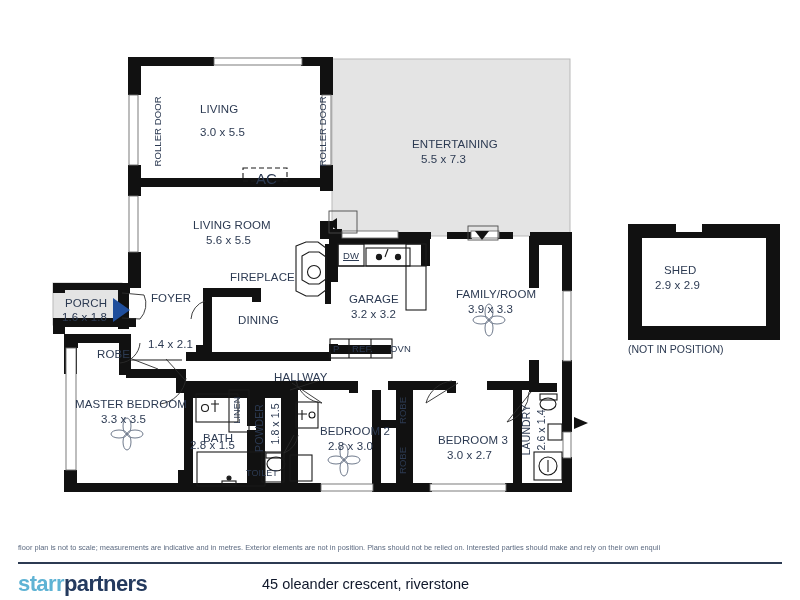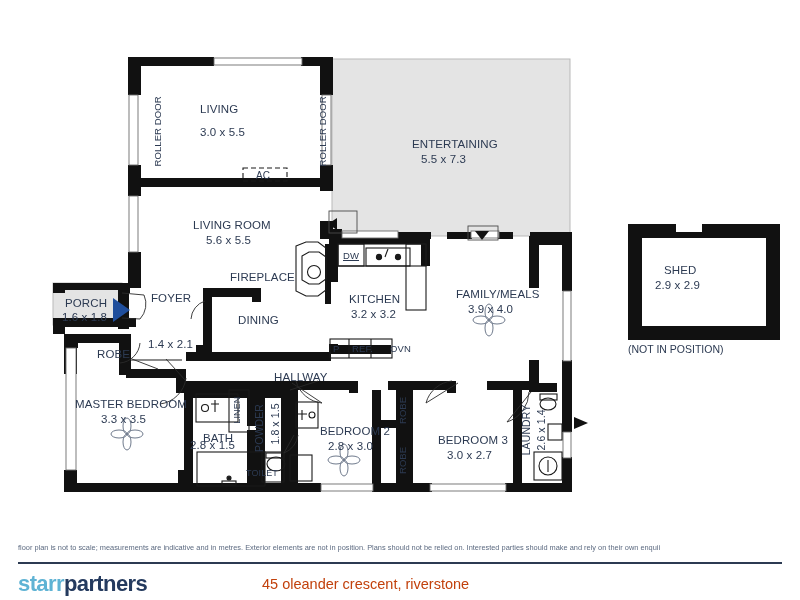--- a/index.html
+++ b/index.html
@@ -26,21 +26,21 @@
     font-family:"Liberation Sans",sans-serif;
   }
   #footrule{position:absolute;left:18px;top:562px;width:764px;height:2px;background:#2c3a52;}
   #brand{
     position:absolute;left:18px;top:571px;font-size:22px;font-weight:bold;
     letter-spacing:-.6px;font-family:"Liberation Sans",sans-serif;
   }
   #brand .s1{color:#5fb3d4;}
   #brand .s2{color:#243a5e;}
   #address{
-    position:absolute;left:262px;top:576px;font-size:14.5px;color:#c2410c;
+    position:absolute;left:262px;top:576px;font-size:14.5px;color:#0f172a;
     font-family:"Liberation Sans",sans-serif;
   }
   #shedcap{position:absolute;left:628px;top:343px;width:152px;text-align:left;font-size:10.5px;color:#2c3a52;}
 </style>
 </head>
 <body>
 
 <svg id="plan" viewBox="0 0 800 600">
 
   <rect x="332" y="59" width="238" height="177" fill="#e4e4e4" stroke="#b9b9b9" stroke-width="1"></rect>
@@ -273,25 +273,25 @@
 
 <div class="lbl rname" style="left:200px;top:103px;">LIVING</div>
 <div class="lbl rdim" style="left:200px;top:118px;margin-top:8px;">3.0 x 5.5</div>
 
 <div class="lbl rname" style="left:412px;top:138px;">ENTERTAINING</div>
 <div class="lbl rdim" style="left:421px;top:153px;">5.5 x 7.3</div>
 
 <div class="lbl rname" style="left:193px;top:219px;">LIVING ROOM</div>
 <div class="lbl rdim" style="left:206px;top:234px;">5.6 x 5.5</div>
 
-<div class="lbl rname" style="left:349px;top:293px;">KITCHEN</div>
+<div class="lbl rname" style="left:349px;top:293px;">GARAGE</div>
 <div class="lbl rdim" style="left:351px;top:308px;">3.2 x 3.2</div>
 
-<div class="lbl rname" style="left:456px;top:288px;">FAMILY/MEALS</div>
-<div class="lbl rdim" style="left:468px;top:303px;">3.9 x 4.0</div>
+<div class="lbl rname" style="left:456px;top:288px;">FAMILY/ROOM</div>
+<div class="lbl rdim" style="left:468px;top:303px;">3.9 x 3.3</div>
 
 <div class="lbl rname" style="left:65px;top:297px;">PORCH</div>
 <div class="lbl rdim" style="left:62px;top:311px;">1.6 x 1.8</div>
 
 <div class="lbl rname" style="left:151px;top:292px;">FOYER</div>
 <div class="lbl rdim" style="left:148px;top:318px;margin-top:20px;">1.4 x 2.1</div>
 
 <div class="lbl rname" style="left:75px;top:398px;">MASTER BEDROOM</div>
 <div class="lbl rdim" style="left:101px;top:413px;">3.3 x 3.5</div>
 
@@ -314,21 +314,21 @@
 <div class="lbl rdim" style="left:655px;top:279px;">2.9 x 2.9</div>
 
 <div class="lbl rname" style="left:230px;top:271px;">FIREPLACE</div>
 <div class="lbl rname" style="left:238px;top:314px;">DINING</div>
 <div class="lbl rname" style="left:274px;top:371px;">HALLWAY</div>
 <div class="lbl small" style="left:246px;top:468px;font-size:9px;">TOILET</div>
 <div class="lbl small vert" style="left:224px;top:405px;transform:rotate(-90deg);font-size:9px;">LINEN</div>
 <div class="lbl rname" style="left:97px;top:348px;">ROBE</div>
 <div class="lbl small vert" style="left:390px;top:405px;transform:rotate(-90deg);font-size:9.5px;">ROBE</div>
 <div class="lbl small vert" style="left:390px;top:455px;transform:rotate(-90deg);font-size:9.5px;">ROBE</div>
-<div class="lbl small" style="left:256px;top:170px;font-size:10px;">AC</div>
+<div class="lbl small" style="left:256px;top:170px;font-size:15px;">AC</div>
 <div class="lbl small vert" style="left:123px;top:126px;transform:rotate(-90deg);font-size:9.5px;">ROLLER DOOR</div>
 <div class="lbl small vert" style="left:288px;top:126px;transform:rotate(-90deg);font-size:9.5px;">ROLLER DOOR</div>
 
 <div class="lbl small" style="left:343px;top:251px;font-size:9.5px;text-decoration:underline;">DW</div>
 <div class="lbl small" style="left:333px;top:344px;font-size:9.5px;">P</div>
 <div class="lbl small" style="left:352px;top:344px;font-size:9.5px;">REF.</div>
 <div class="lbl small" style="left:376px;top:344px;font-size:9.5px;margin-left:14px;">OVN</div>
 
 <div id="shedcap">(NOT IN POSITION)</div>
 

